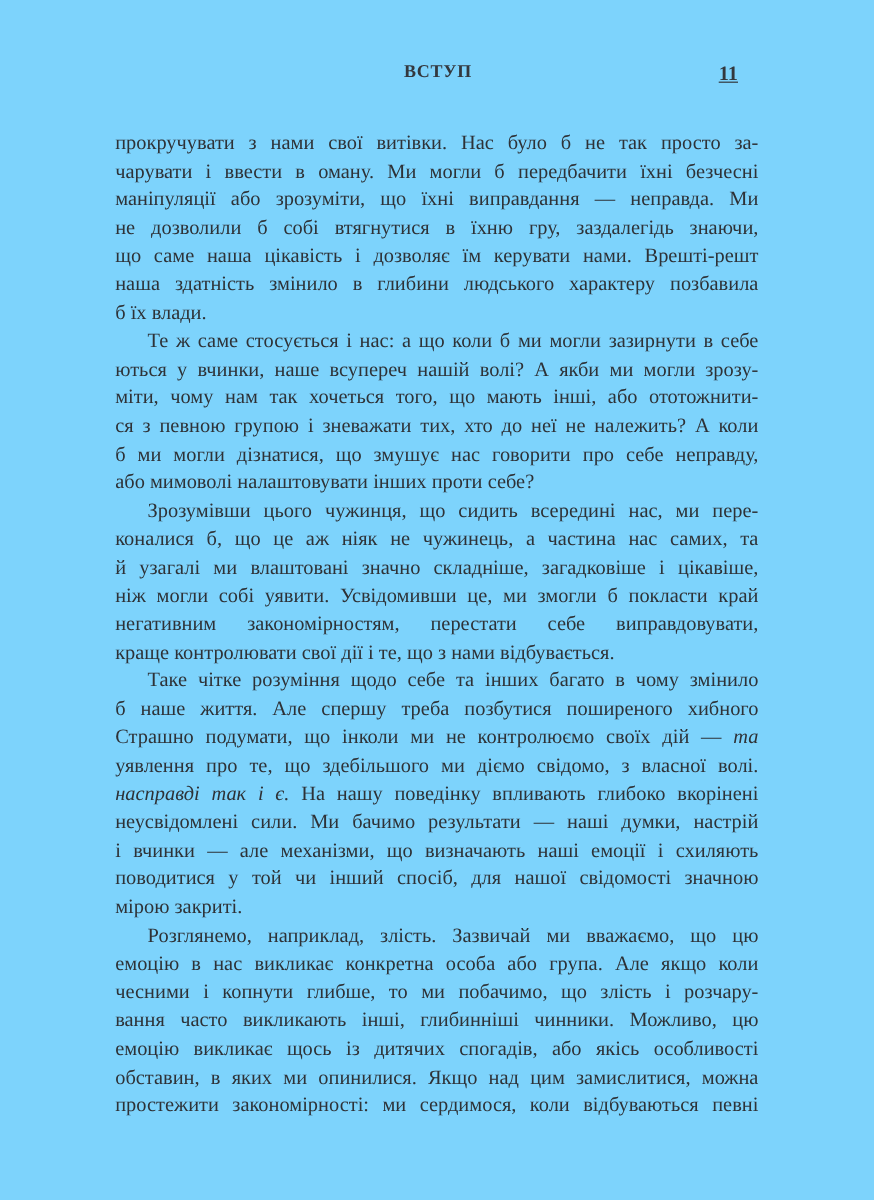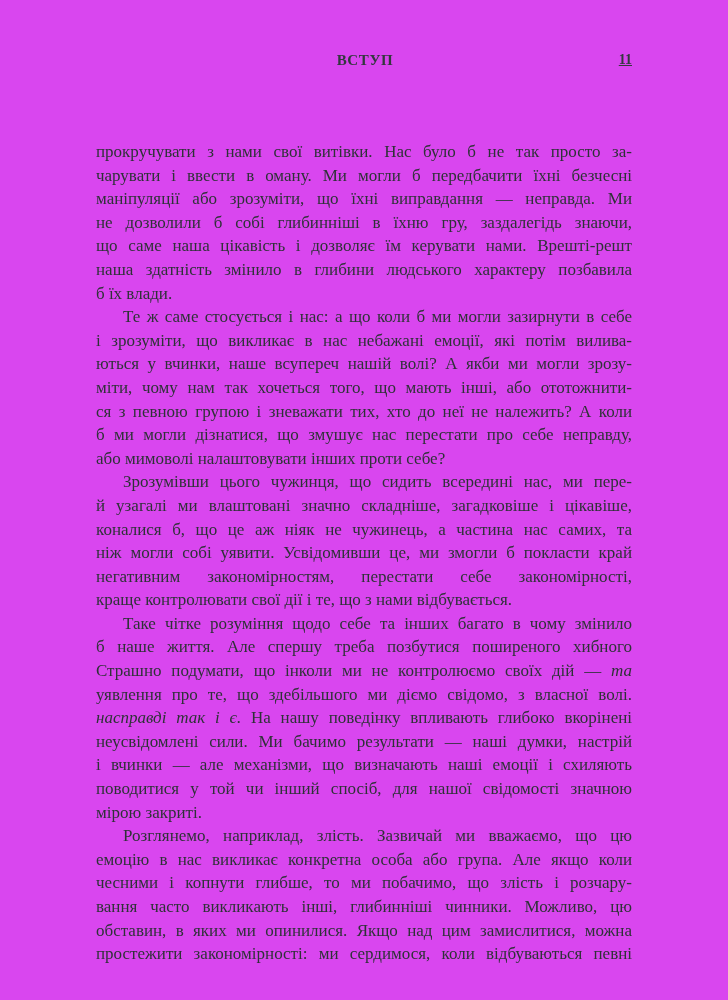--- a/index.html
+++ b/index.html
@@ -4,21 +4,21 @@
 <style>
   html, body {
     margin: 0;
     padding: 0;
     background: #ffffff;
   }
   .page {
     position: relative;
     width: 728px;
     height: 1000px;
-    background: #d946ef;
+    background: #7dd3fc;
     font-family: "Liberation Serif", serif;
     color: #2e3237;
     overflow: hidden;
   }
   .header {
     position: absolute;
     top: 52px;
     left: 96px;
     right: 94px;
     height: 22px;
@@ -28,35 +28,34 @@
     left: 0;
     right: 0;
     text-align: center;
     font-size: 15px;
     font-weight: bold;
     letter-spacing: 0.6px;
     color: #33383e;
   }
   .page-number {
     position: absolute;
-    right: 2px;
+    right: 19px;
     top: 0;
-    font-size: 14px;
+    font-size: 17px;
     font-weight: bold;
     color: #33383e;
     text-decoration: underline;
   }
   .text-block {
     position: absolute;
     top: 107px;
     left: 96px;
     width: 536px;
     font-size: 17px;
     line-height: 23.6px;
-    margin-top: 33px;
   }
   .para { margin: 0; padding: 0; }
   .line {
     text-align: justify;
     text-align-last: justify;
     white-space: normal;
   }
   .line.no-justify {
     text-align-last: left;
   }
@@ -70,55 +69,55 @@
 <div class="page">
   <div class="header">
     <span class="header-title">ВСТУП</span>
     <span class="page-number">11</span>
   </div>
   <div class="text-block">
       <div class="para">
         <div class="line"><span>прокручувати з нами свої витівки. Нас було б не так просто за-</span></div>
         <div class="line"><span>чарувати і ввести в оману. Ми могли б передбачити їхні безчесні</span></div>
         <div class="line"><span>маніпуляції або зрозуміти, що їхні виправдання — неправда. Ми</span></div>
-        <div class="line"><span>не дозволили б собі глибинніші в їхню гру, заздалегідь знаючи,</span></div>
+        <div class="line"><span>не дозволили б собі втягнутися в їхню гру, заздалегідь знаючи,</span></div>
         <div class="line"><span>що саме наша цікавість і дозволяє їм керувати нами. Врешті-решт</span></div>
         <div class="line"><span>наша здатність змінило в глибини людського характеру позбавила</span></div>
         <div class="line no-justify"><span>б їх влади.</span></div>
       </div>
       <div class="para">
         <div class="line indent"><span>Те ж саме стосується і нас: а що коли б ми могли зазирнути в себе</span></div>
-        <div class="line"><span>і зрозуміти, що викликає в нас небажані емоції, які потім вилива-</span></div>
         <div class="line"><span>ються у вчинки, наше всупереч нашій волі? А якби ми могли зрозу-</span></div>
         <div class="line"><span>міти, чому нам так хочеться того, що мають інші, або ототожнити-</span></div>
         <div class="line"><span>ся з певною групою і зневажати тих, хто до неї не належить? А коли</span></div>
-        <div class="line"><span>б ми могли дізнатися, що змушує нас перестати про себе неправду,</span></div>
+        <div class="line"><span>б ми могли дізнатися, що змушує нас говорити про себе неправду,</span></div>
         <div class="line no-justify"><span>або мимоволі налаштовувати інших проти себе?</span></div>
       </div>
       <div class="para">
         <div class="line indent"><span>Зрозумівши цього чужинця, що сидить всередині нас, ми пере-</span></div>
+        <div class="line"><span>коналися б, що це аж ніяк не чужинець, а частина нас самих, та</span></div>
         <div class="line"><span>й узагалі ми влаштовані значно складніше, загадковіше і цікавіше,</span></div>
-        <div class="line"><span>коналися б, що це аж ніяк не чужинець, а частина нас самих, та</span></div>
         <div class="line"><span>ніж могли собі уявити. Усвідомивши це, ми змогли б покласти край</span></div>
-        <div class="line"><span>негативним закономірностям, перестати себе закономірності,</span></div>
+        <div class="line"><span>негативним закономірностям, перестати себе виправдовувати,</span></div>
         <div class="line no-justify"><span>краще контролювати свої дії і те, що з нами відбувається.</span></div>
       </div>
       <div class="para">
         <div class="line indent"><span>Таке чітке розуміння щодо себе та інших багато в чому змінило</span></div>
         <div class="line"><span>б наше життя. Але спершу треба позбутися поширеного хибного</span></div>
         <div class="line"><span>Страшно подумати, що інколи ми не контролюємо своїх дій — </span><i>та</i></div>
         <div class="line"><span>уявлення про те, що здебільшого ми діємо свідомо, з власної волі.</span></div>
         <div class="line"><i>насправді так і є.</i><span> На нашу поведінку впливають глибоко вкорінені</span></div>
         <div class="line"><span>неусвідомлені сили. Ми бачимо результати — наші думки, настрій</span></div>
         <div class="line"><span>і вчинки — але механізми, що визначають наші емоції і схиляють</span></div>
         <div class="line"><span>поводитися у той чи інший спосіб, для нашої свідомості значною</span></div>
         <div class="line no-justify"><span>мірою закриті.</span></div>
       </div>
       <div class="para">
         <div class="line indent"><span>Розглянемо, наприклад, злість. Зазвичай ми вважаємо, що цю</span></div>
         <div class="line"><span>емоцію в нас викликає конкретна особа або група. Але якщо коли</span></div>
         <div class="line"><span>чесними і копнути глибше, то ми побачимо, що злість і розчару-</span></div>
         <div class="line"><span>вання часто викликають інші, глибинніші чинники. Можливо, цю</span></div>
+        <div class="line"><span>емоцію викликає щось із дитячих спогадів, або якісь особливості</span></div>
         <div class="line"><span>обставин, в яких ми опинилися. Якщо над цим замислитися, можна</span></div>
         <div class="line"><span>простежити закономірності: ми сердимося, коли відбуваються певні</span></div>
       </div>
     </div>
 </div>
 
 </body></html>

